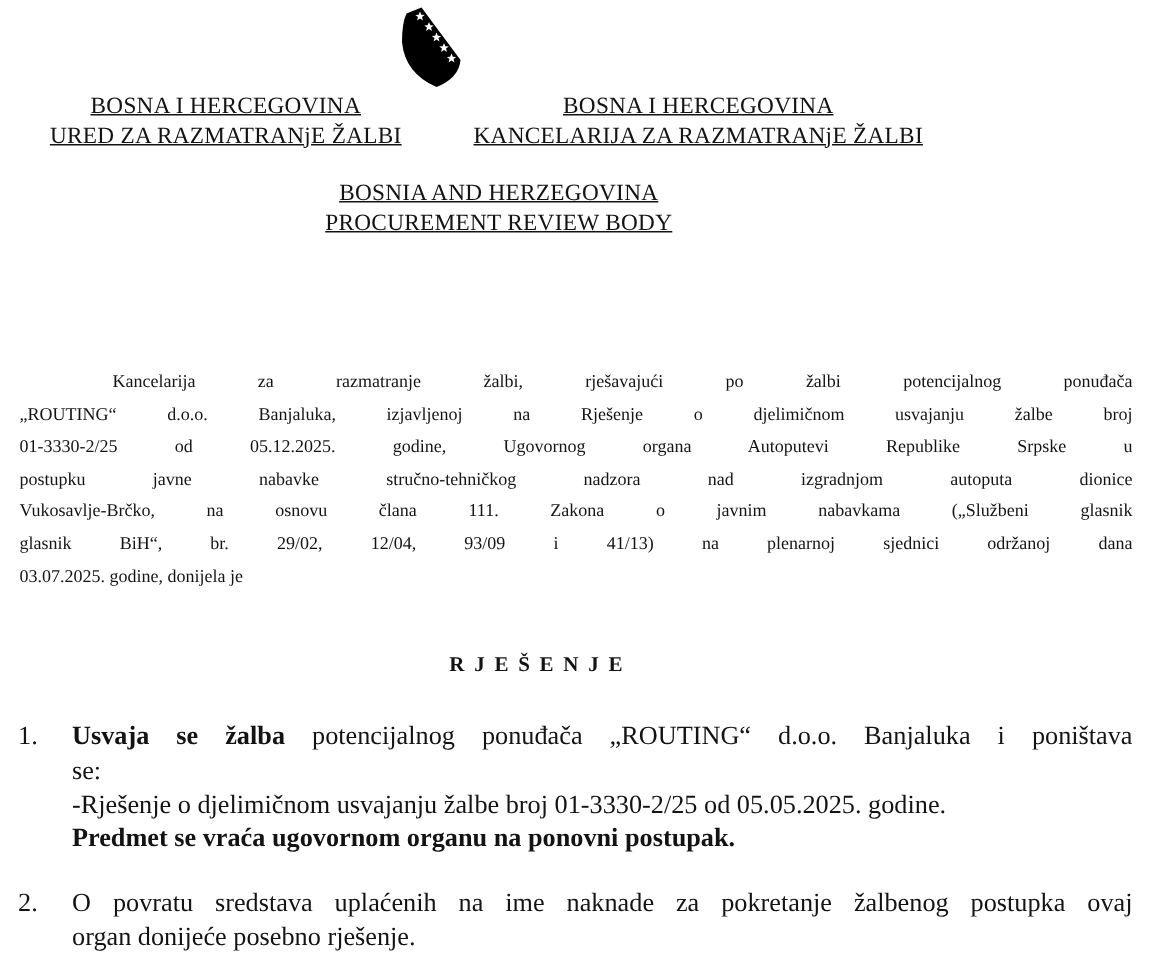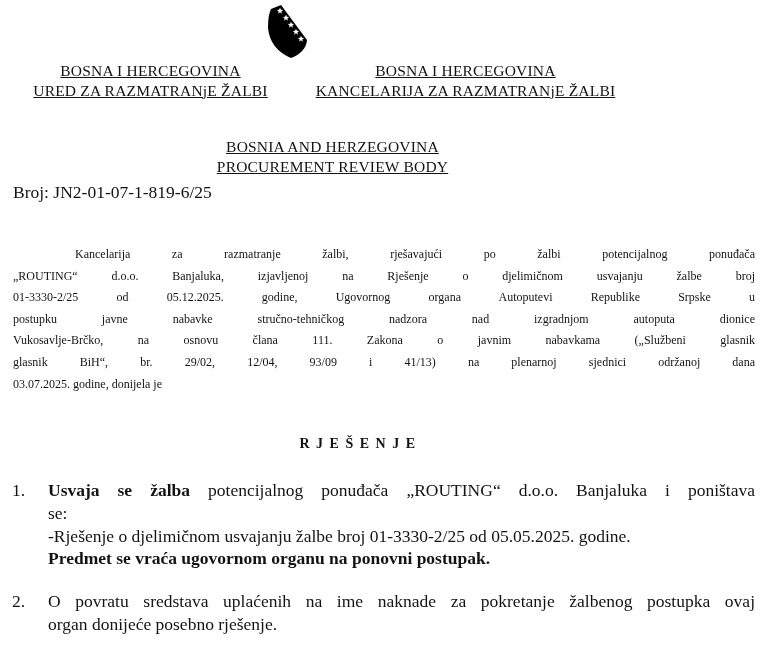--- a/index.html
+++ b/index.html
@@ -24,21 +24,21 @@
   .hdr {
     font-size: 15.5px;
     line-height: 19.5px;
     text-align: center;
     letter-spacing: 0.2px;
     white-space: nowrap;
     text-decoration: underline;
   }
   .hdr-left  { left: 8px;   top: 61px;  width: 285px; }
   .hdr-right { left: 298px; top: 61px;  width: 335px; }
-  .hdr-en    { left: 155px; top: 137px; width: 355px; }
+  .hdr-en    { left: 155px; top: 119px; width: 355px; }
 
   
   .meta {
     left: 13px; top: 181px;
     font-size: 17.5px;
     line-height: 22.5px;
   }
 
   
   .intro {
@@ -112,21 +112,20 @@
     <div>BOSNA I HERCEGOVINA</div>
     <div>KANCELARIJA ZA RAZMATRANjE ŽALBI</div>
   </div>
 
   <div class="abs hdr hdr-en">
     <div>BOSNIA AND HERZEGOVINA</div>
     <div>PROCUREMENT REVIEW BODY</div>
   </div>
 
   <div class="abs meta">
-    <div>Broj: JN2-01-07-1-819-6/25</div>
   </div>
 
   <div class="abs intro">
     <div class="para-line first">Kancelarija za razmatranje žalbi, rješavajući po žalbi potencijalnog ponuđača</div>
     <div class="para-line">„ROUTING“ d.o.o. Banjaluka, izjavljenoj na Rješenje o djelimičnom usvajanju žalbe broj</div>
     <div class="para-line">01-3330-2/25 od 05.12.2025. godine, Ugovornog organa Autoputevi Republike Srpske u</div>
     <div class="para-line">postupku javne nabavke stručno-tehničkog nadzora nad izgradnjom autoputa dionice</div>
     <div class="para-line">Vukosavlje-Brčko, na osnovu člana 111. Zakona o javnim nabavkama („Službeni glasnik</div>
     <div class="para-line">glasnik BiH“, br. 29/02, 12/04, 93/09 i 41/13) na plenarnoj sjednici održanoj dana</div>
     <div class="para-line last">03.07.2025. godine, donijela je</div>

